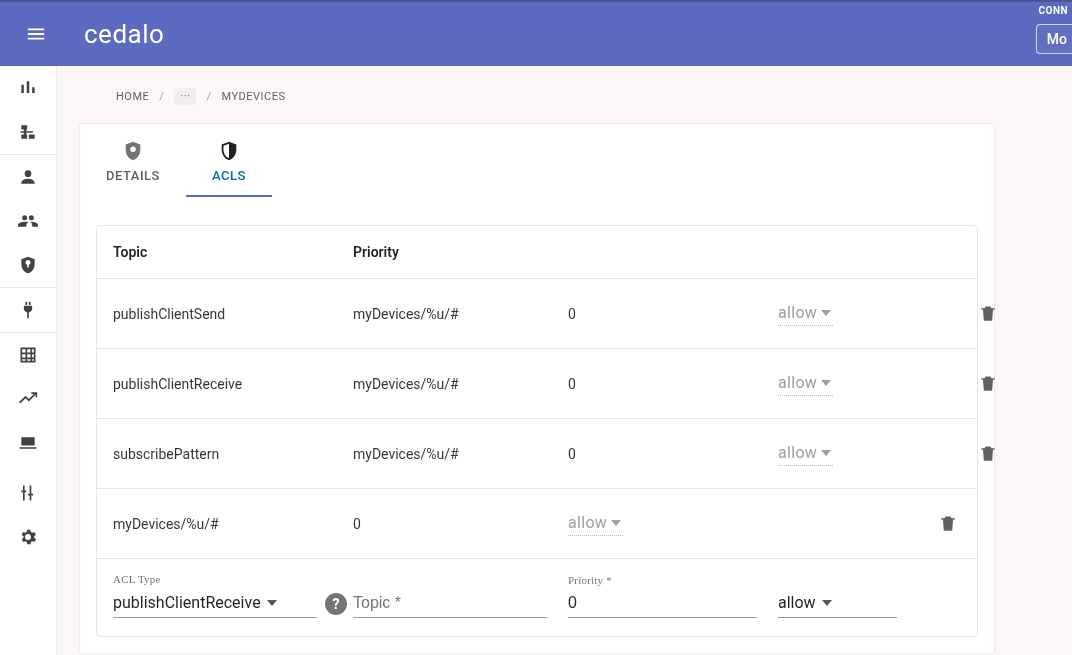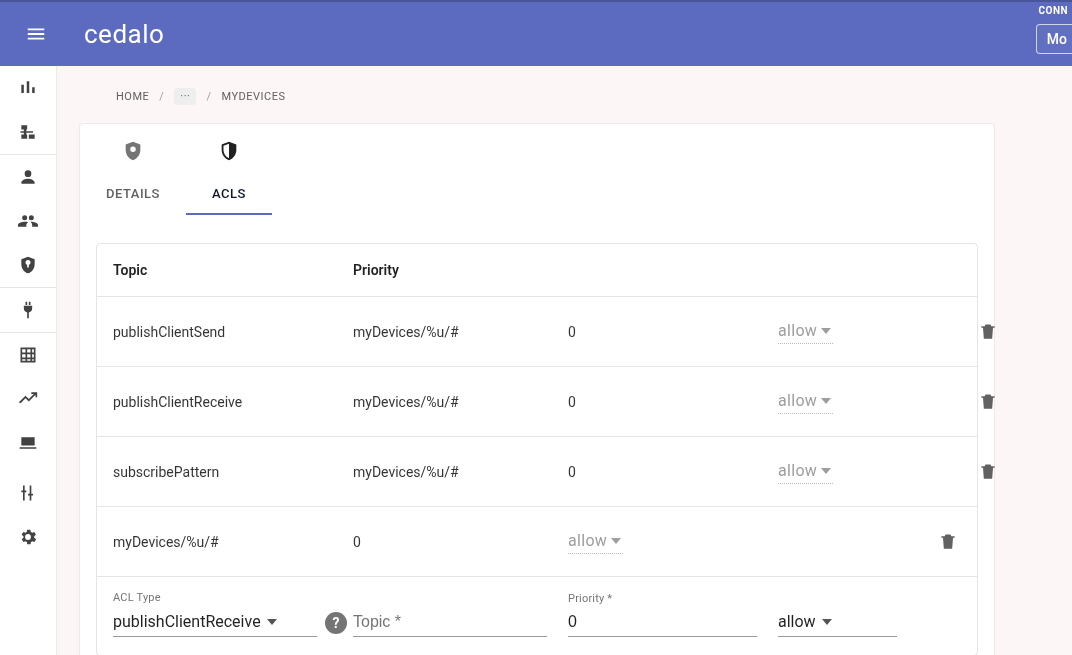--- a/index.html
+++ b/index.html
@@ -85,26 +85,26 @@
   background:#fff;
   border:1px solid rgba(0,0,0,0.08);
   border-radius:4px;
   width:916px;
 }
 .tabs {
   display:flex; align-items:flex-end;
 }
 .tab {
   display:flex; flex-direction:column; align-items:center; justify-content:space-between;
-  gap:24px; padding:16px 26px 12px; cursor:pointer;
+  gap:6px; padding:16px 26px 12px; cursor:pointer;
   color:#616161; font-size:13px; font-weight:500; letter-spacing:0.5px;
   border-bottom:2px solid transparent;
 }
 .tab svg { width:22px; height:22px; fill:#616161;}
-.tab.active { color:#0f172a; border-bottom:2px solid #5c6bc0;}
+.tab.active { color:#0369a1; border-bottom:2px solid #5c6bc0;}
 .tab.active svg { fill:#212121;}
 .tab.details svg{fill:#757575;}
 
 .table { margin:28px 16px 16px; border:1px solid rgba(0,0,0,0.1); border-radius:4px;}
 .thead, .trow, .tfoot {
   display:grid;
   grid-template-columns: 240px 215px 210px 180px 40px;
   align-items:center;
 }
 .thead { padding:18px 16px; font-weight:600; font-size:14px;}
@@ -121,21 +121,21 @@
 .allow-sel svg{ width:10px; height:10px; fill:#9e9e9e;}
 .trash { cursor:pointer; display:flex; justify-content:flex-end;}
 .trash svg{ width:20px; height:20px; fill:#616161;}
 
 .tfoot {
   padding:14px 16px 18px; border-top:1px solid rgba(0,0,0,0.1);
   grid-template-columns: 240px 215px 210px 140px 80px;
   align-items:flex-end;
 }
 .field { display:flex; flex-direction:column; gap:4px;}
-.field-label { font-size:11px; color:#757575; letter-spacing:0.2px;}
+.field-label { font-size:11px; color:#757575; letter-spacing:0.2px;font-family:Liberation Serif, serif;}
 .field-row { display:flex; align-items:center; gap:8px;}
 .underline-input {
   border:none; border-bottom:1px solid rgba(0,0,0,0.4);
   font-size:16px; padding:4px 0 5px; outline:none; background:transparent;
   color:rgba(0,0,0,0.87); width:90%;
 }
 .underline-input::placeholder{ color:#757575;}
 .underline-sel {
   display:flex; align-items:center; gap:6px;
   border-bottom:1px solid rgba(0,0,0,0.4);

